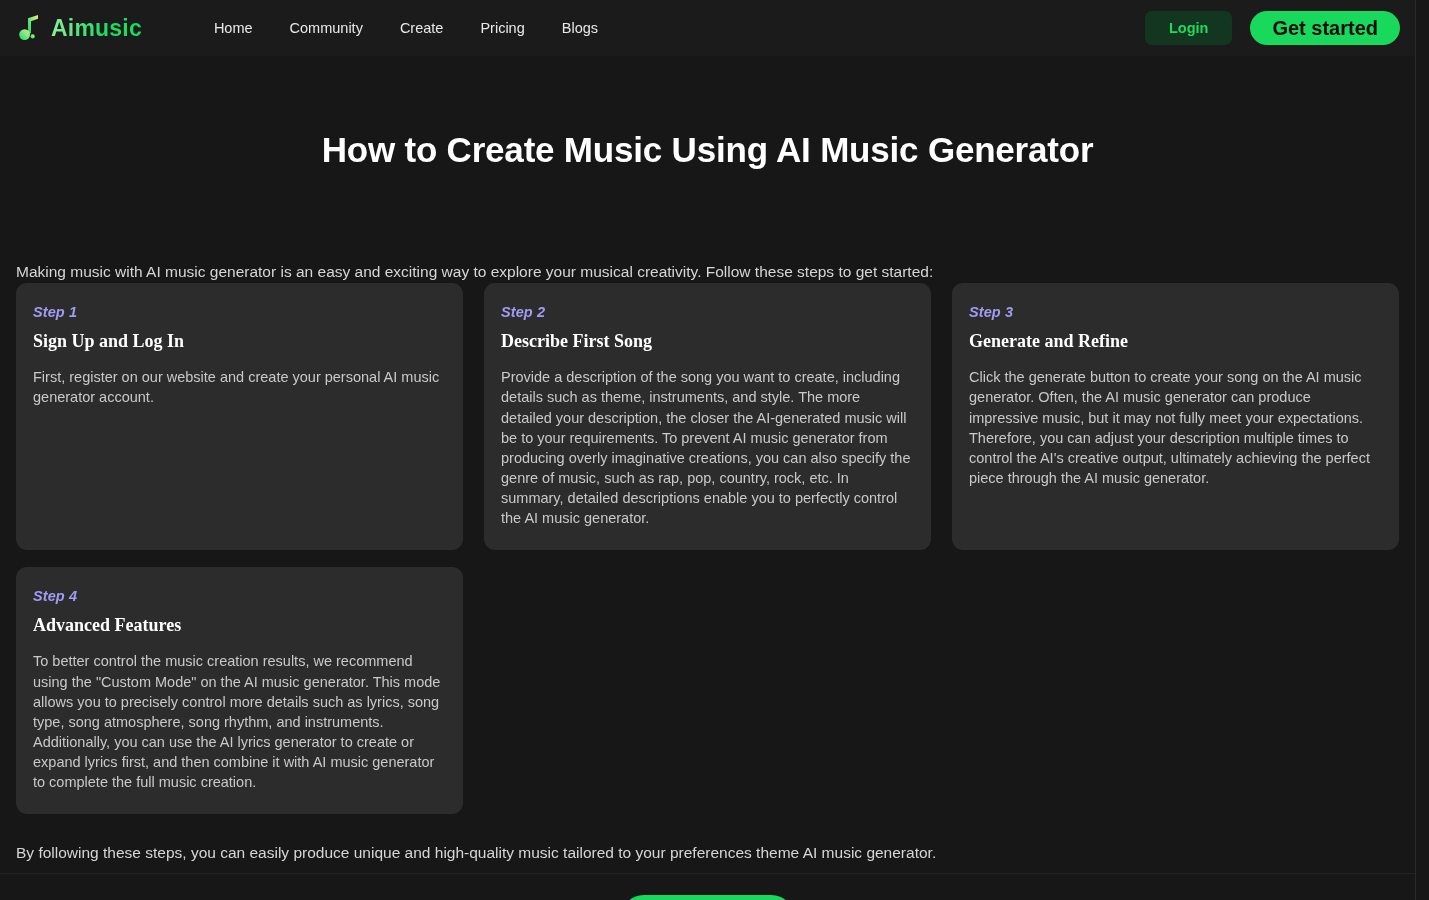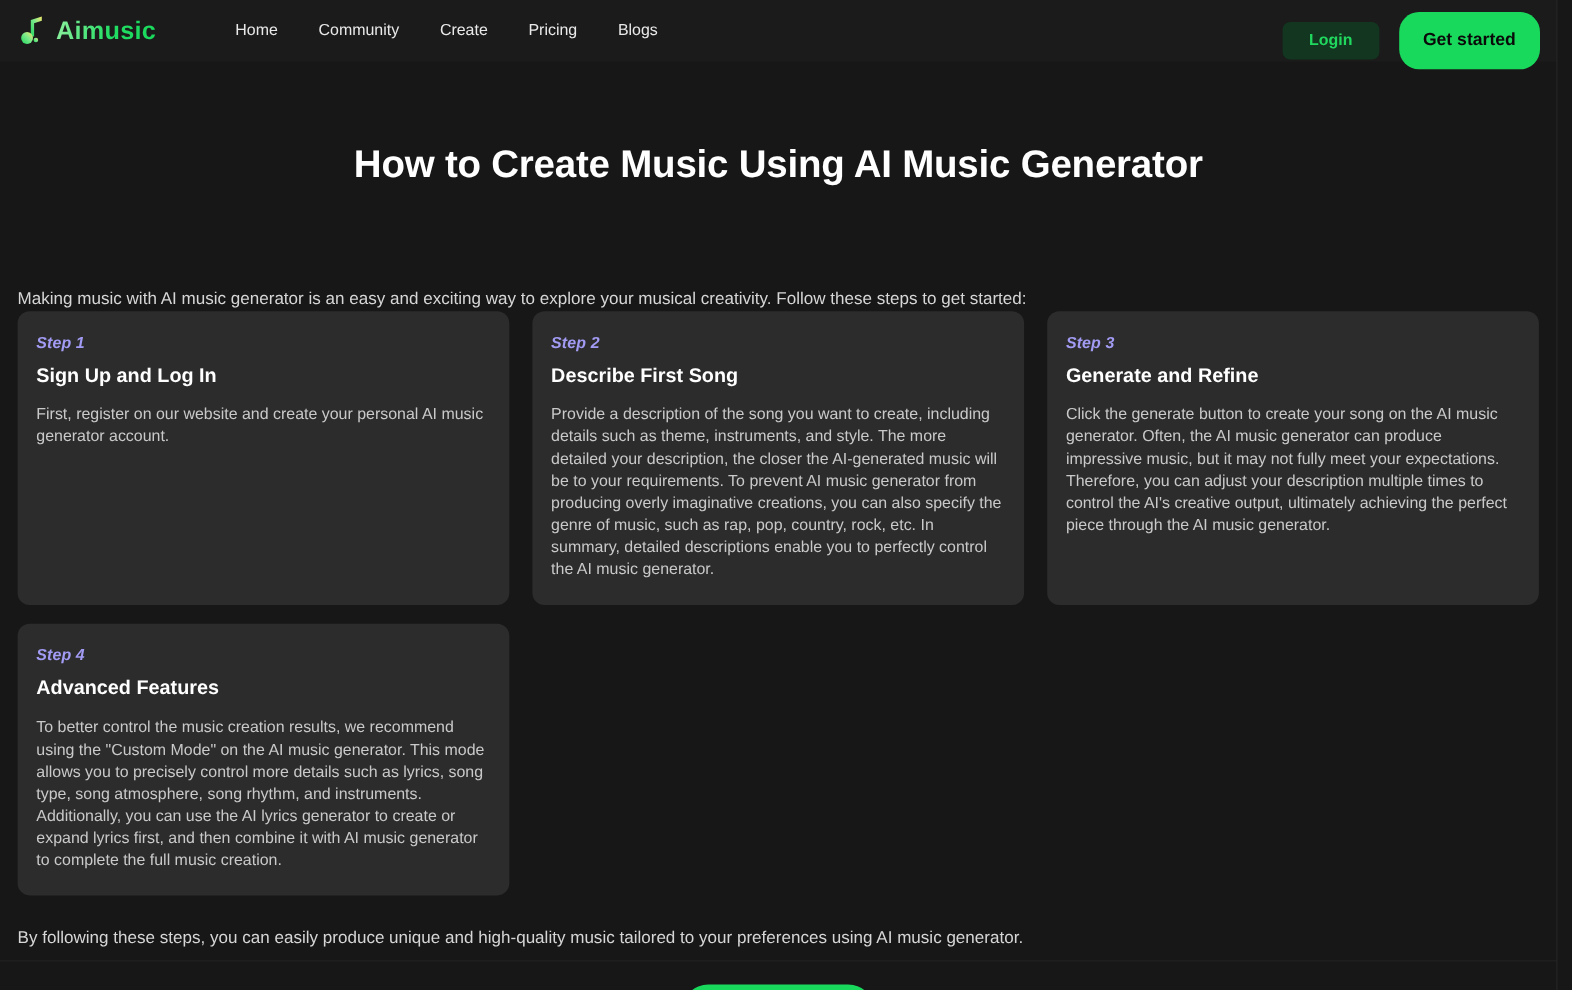--- a/index.html
+++ b/index.html
@@ -43,21 +43,21 @@
     top: 0; left: 0;
     width: 1415px;
     height: 56px;
     background: #1b1b1b;
     display: flex;
     align-items: center;
   }
 
   .logo {
     display: flex;
-    align-items: flex-start;
+    align-items: center;
     gap: 7px;
     margin-left: 18px;
     cursor: pointer;
   }
   .logo-icon {
     width: 26px;
     height: 28px;
     display: block;
   }
   .logo-text {
@@ -101,26 +101,26 @@
     color: #21d85f;
     font-size: 14.5px;
     font-weight: bold;
     border: none;
     cursor: pointer;
     font-family: "Liberation Sans", sans-serif;
     display: flex;
     align-items: center;
   }
   .btn-getstarted {
-    height: 52px;
+    height: 34px;
     padding: 0 22px;
     border-radius: 18px;
     background: #19d95c;
     color: #0a0a0a;
-    font-size: 16px;
+    font-size: 20px;
     font-weight: bold;
     border: none;
     cursor: pointer;
     font-family: "Liberation Sans", sans-serif;
     display: flex;
     align-items: center;
   }
 
   
   .content {
@@ -163,20 +163,21 @@
     font-style: italic;
     font-weight: bold;
     color: #a29bf3;
     letter-spacing: 0.1px;
   }
   .step-title {
     margin-top: 11px;
     font-size: 18px;
     font-weight: bold;
     color: #ffffff;
+    font-family: Liberation Serif, serif;
   }
   .step-body {
     margin-top: 15px;
     font-size: 14.5px;
     color: #c9c9c9;
     line-height: 1.39;
   }
 
   .outro {
     margin-top: 27px;
@@ -284,21 +285,21 @@
       </div>
 
       <div class="step-card">
         <div class="step-label">Step 4</div>
         <div class="step-title">Advanced Features</div>
         <div class="step-body">To better control the music creation results, we recommend using the "Custom Mode" on the AI music generator. This mode allows you to precisely control more details such as lyrics, song type, song atmosphere, song rhythm, and instruments. Additionally, you can use the AI lyrics generator to create or expand lyrics first, and then combine it with AI music generator to complete the full music creation.</div>
       </div>
 
     </div>
 
-    <p class="outro">By following these steps, you can easily produce unique and high-quality music tailored to your preferences using AI music generator.</p>
+    <p class="outro">By following these steps, you can easily produce unique and high-quality music tailored to your preferences theme AI music generator.</p>
 
     <div class="cta-wrap">
       <button class="btn-cta">Try it for free</button>
       <div class="cta-sub">Create the song of your dreams</div>
     </div>
 
   </div>
 
   <div class="bottom-rule"></div>
   <div class="page-edge"></div>

